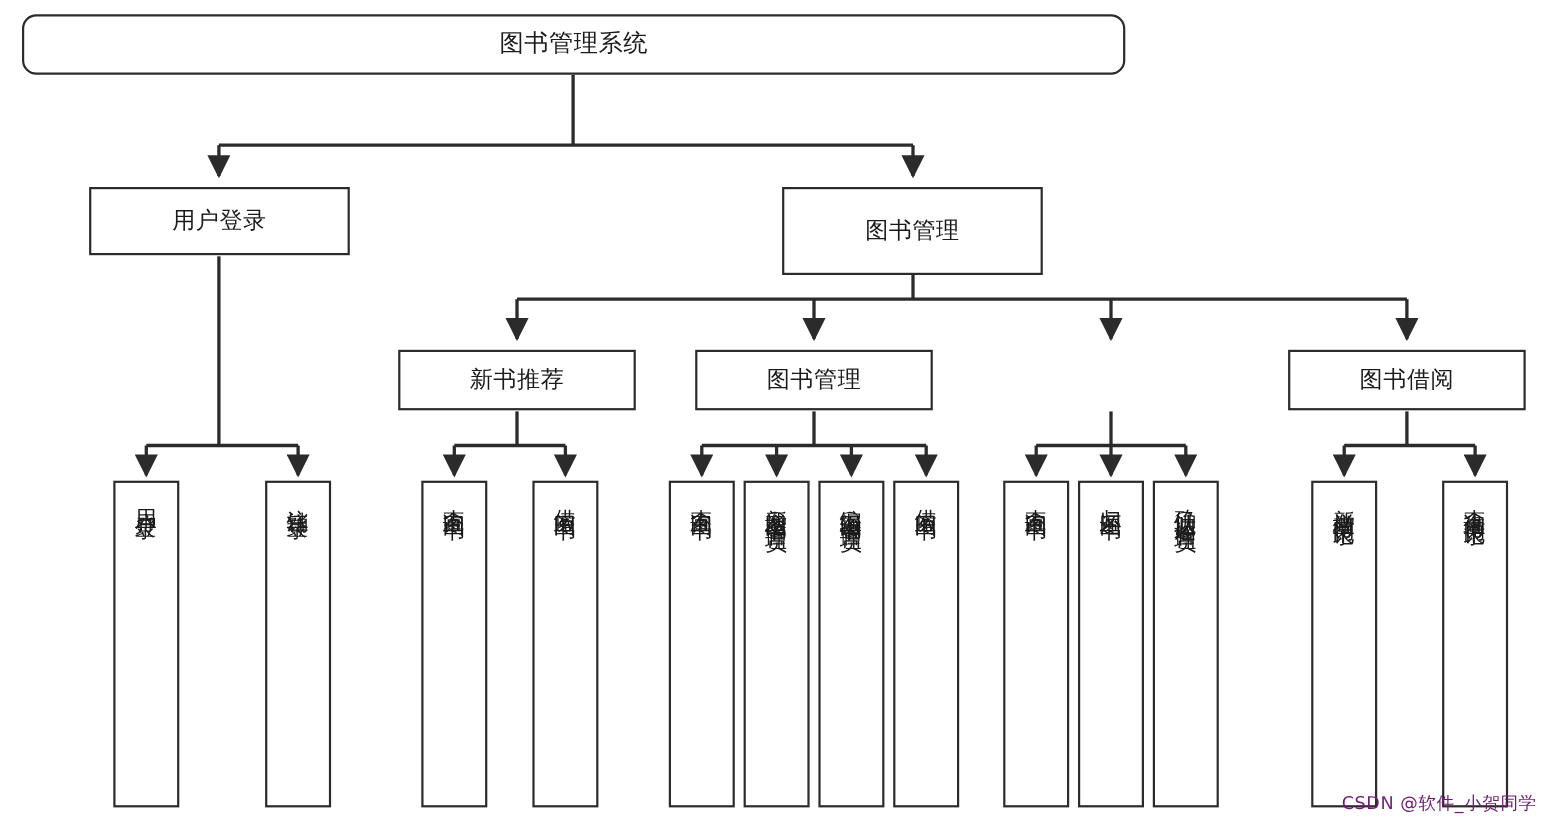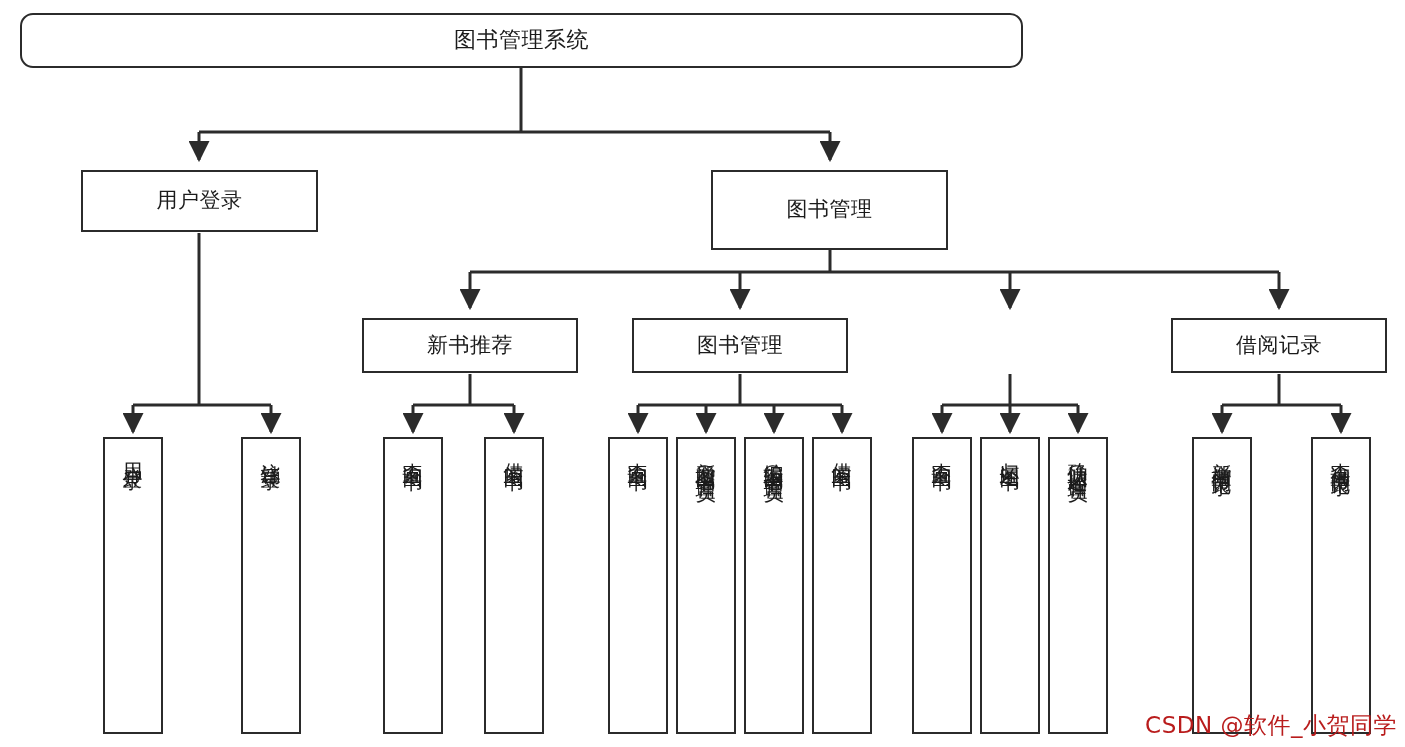--- a/index.html
+++ b/index.html
@@ -60,22 +60,22 @@
     text-orientation: upright;
     letter-spacing: 3px;
     line-height: 1;
     white-space: nowrap;
     -webkit-writing-mode: vertical-rl;
   }
   .watermark {
     position: absolute;
     right: 8px;
     bottom: 6px;
-    font-size: 23px;
-    color: #b91c1c;
+    font-size: 16px;
+    color: #701a75;
     letter-spacing: 0.5px;
     white-space: nowrap;
     pointer-events: none;
     margin-top: 28px;
   }
 </style>
 </head>
 <body>
 
 <div id="canvas">
@@ -141,21 +141,21 @@
     <span class="lbl">图书管理</span>
   </div>
 
   <div class="node h" style="left:362px; top:318px; width:216px; height:55px;">
     <span class="lbl">新书推荐</span>
   </div>
   <div class="node h" style="left:632px; top:318px; width:216px; height:55px;">
     <span class="lbl">图书管理</span>
   </div>
   <div class="node h" style="left:1171px; top:318px; width:216px; height:55px;">
-    <span class="lbl">借阅记录</span>
+    <span class="lbl">图书借阅</span>
   </div>
 
   <div class="node v" style="left:103px; top:437px; width:60px; height:297px;">
     <span class="lbl">用户登录</span>
   </div>
   <div class="node v" style="left:241px; top:437px; width:60px; height:297px;">
     <span class="lbl">注销登录</span>
   </div>
 
   <div class="node v" style="left:383px; top:437px; width:60px; height:297px;">

